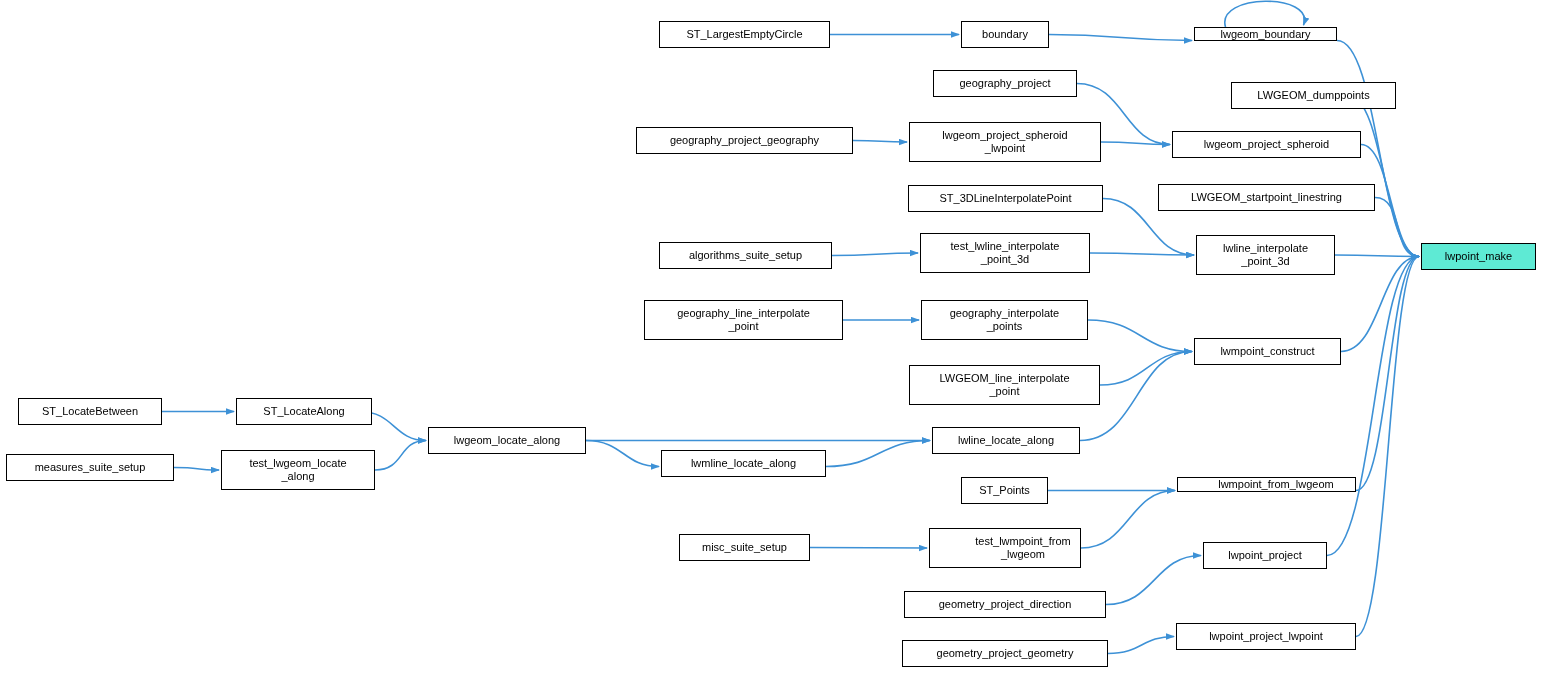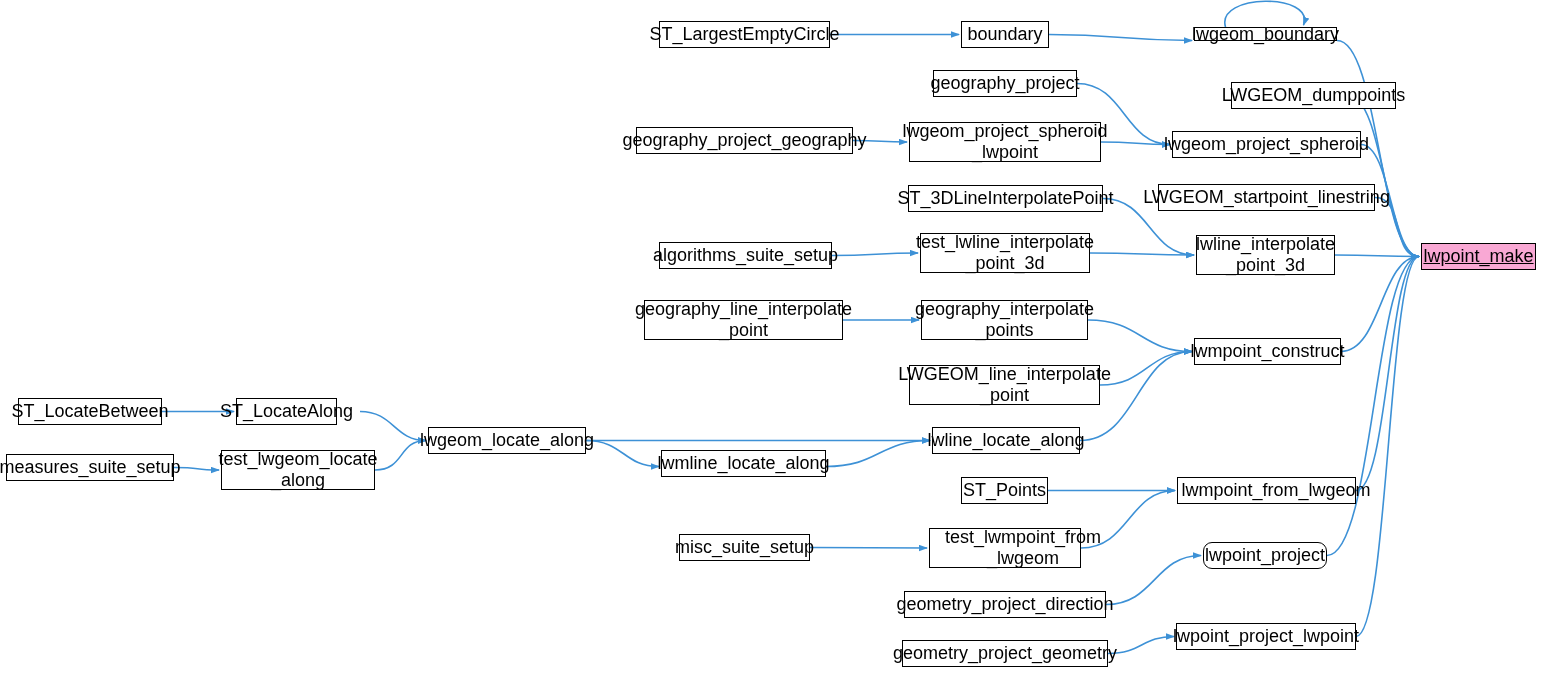--- a/index.html
+++ b/index.html
@@ -14,32 +14,31 @@
     background: #ffffff;
     font-family: "Liberation Sans", sans-serif;
     overflow: hidden;
   }
   .node {
     position: absolute;
     box-sizing: border-box;
     border: 1px solid #000000;
     background: #ffffff;
     color: #000000;
-    font-size: 18px;
+    font-size: 11px;
     line-height: 1.15;
     display: flex;
     align-items: center;
     justify-content: center;
     text-align: center;
     white-space: pre-line;
     padding: 0 4px;
   }
   .node.highlight {
-    background: #f9a8d4;
-    text-decoration: underline;
+    background: #5eead4;
   }
   svg#edges {
     position: absolute;
     left: 0;
     top: 0;
     width: 1541px;
     height: 673px;
     overflow: visible;
   }
 </style>
@@ -109,30 +108,30 @@
 _point_3d</div>
       <div class="node highlight" style="left: 1421px; top: 243px; width: 115px; height: 27px;">lwpoint_make</div>
       <div class="node" style="left: 644px; top: 300px; width: 199px; height: 40px;">geography_line_interpolate
 _point</div>
       <div class="node" style="left: 921px; top: 300px; width: 167px; height: 40px;">geography_interpolate
 _points</div>
       <div class="node" style="left: 1194px; top: 338px; width: 147px; height: 27px;">lwmpoint_construct</div>
       <div class="node" style="left: 909px; top: 365px; width: 191px; height: 40px;">LWGEOM_line_interpolate
 _point</div>
       <div class="node" style="left: 18px; top: 398px; width: 144px; height: 27px;">ST_LocateBetween</div>
-      <div class="node" style="left: 236px; top: 398px; width: 101px; height: 27px;">ST_LocateAlong</div>
+      <div class="node" style="left: 236px; top: 398px; width: 136px; height: 27px;">ST_LocateAlong</div>
       <div class="node" style="left: 428px; top: 427px; width: 158px; height: 27px;">lwgeom_locate_along</div>
       <div class="node" style="left: 932px; top: 427px; width: 148px; height: 27px;">lwline_locate_along</div>
       <div class="node" style="left: 6px; top: 454px; width: 168px; height: 27px;">measures_suite_setup</div>
       <div class="node" style="left: 221px; top: 450px; width: 154px; height: 40px;">test_lwgeom_locate
 _along</div>
       <div class="node" style="left: 661px; top: 450px; width: 165px; height: 27px;">lwmline_locate_along</div>
       <div class="node" style="left: 961px; top: 477px; width: 87px; height: 27px;">ST_Points</div>
-      <div class="node" style="left: 1177px; top: 477px; width: 179px; height: 27px; padding-left: 23px;">lwmpoint_from_lwgeom</div>
+      <div class="node" style="left: 1177px; top: 477px; width: 179px; height: 15px; padding-left: 23px;">lwmpoint_from_lwgeom</div>
       <div class="node" style="left: 679px; top: 534px; width: 131px; height: 27px;">misc_suite_setup</div>
       <div class="node" style="left: 929px; top: 528px; width: 152px; height: 40px; padding-left: 40px;">test_lwmpoint_from
 _lwgeom</div>
-      <div class="node" style="left: 1203px; top: 542px; width: 124px; height: 27px; border-radius: 9px;">lwpoint_project</div>
+      <div class="node" style="left: 1203px; top: 542px; width: 124px; height: 27px;">lwpoint_project</div>
       <div class="node" style="left: 904px; top: 591px; width: 202px; height: 27px;">geometry_project_direction</div>
       <div class="node" style="left: 1176px; top: 623px; width: 180px; height: 27px;">lwpoint_project_lwpoint</div>
       <div class="node" style="left: 902px; top: 640px; width: 206px; height: 27px;">geometry_project_geometry</div>
     </div>
 </div>
 
 </body></html>

